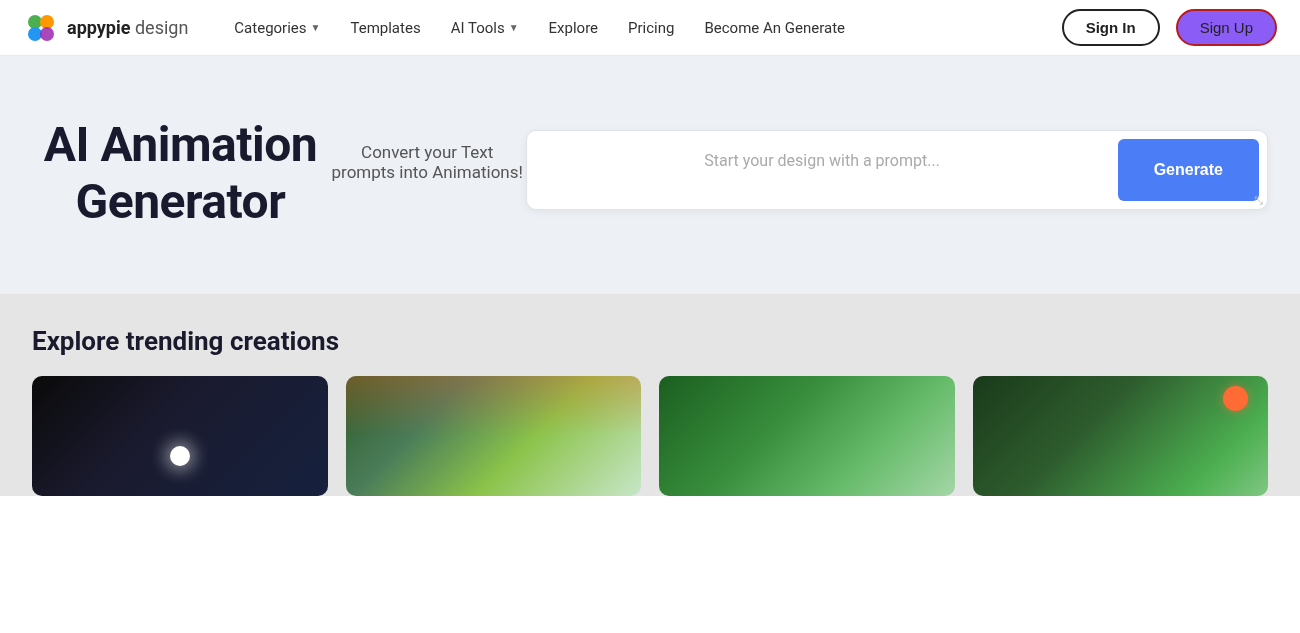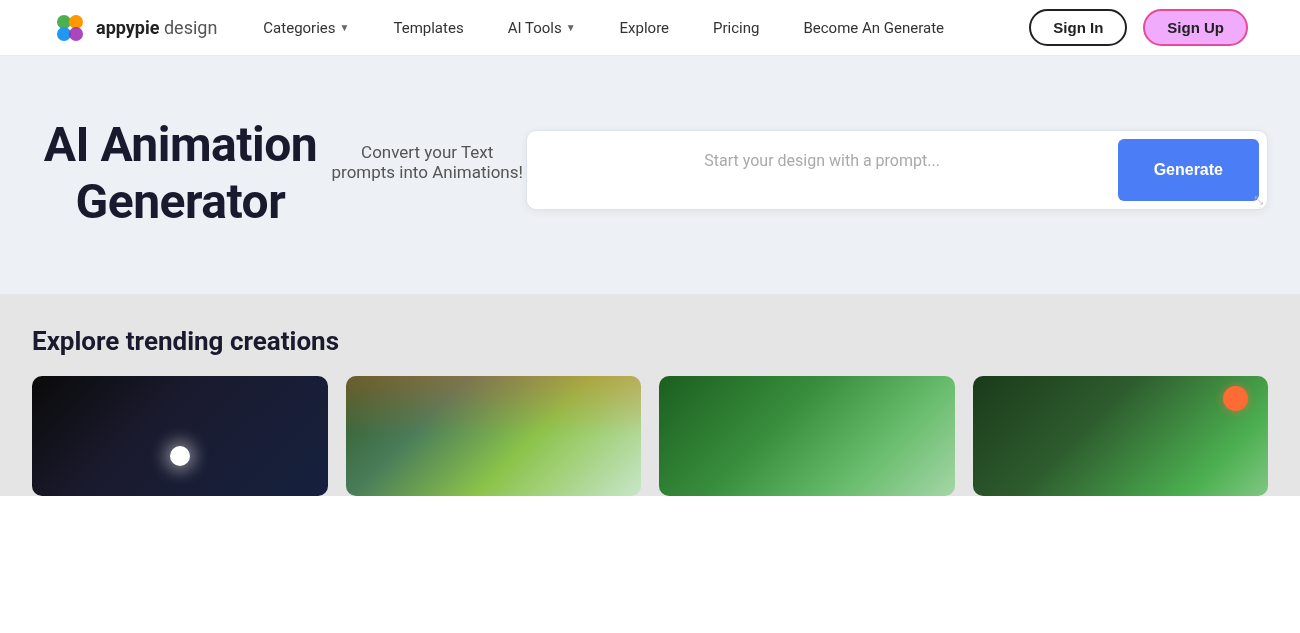--- a/index.html
+++ b/index.html
@@ -2,21 +2,21 @@
 <html><head>
   <meta charset="utf-8">
   <style>
     * { margin: 0; padding: 0; box-sizing: border-box; }
     body { font-family: -apple-system, BlinkMacSystemFont, 'Segoe UI', Roboto, sans-serif; background: #fff; width: 1300px; }
 
     
     .navbar {
       display: flex;
       align-items: center;
-      padding: 0 52px;
+      padding: 0 23px;
       height: 56px;
       background: #fff;
       border-bottom: 1px solid #e8eaed;
       gap: 8px;
     }
     .logo-area {
       display: flex;
       align-items: center;
       gap: 8px;
       margin-right: 24px;
@@ -28,21 +28,21 @@
     }
     .logo-text {
       font-size: 18px;
       font-weight: 600;
       color: #222;
     }
     .logo-text span { color: #555; font-weight: 400; }
     .nav-links {
       display: flex;
       align-items: center;
-      gap: 16px;
+      gap: 2px;
       flex: 1;
     }
     .nav-item {
       display: flex;
       align-items: center;
       gap: 4px;
       padding: 8px 14px;
       font-size: 15px;
       color: #333;
       cursor: pointer;
@@ -62,25 +62,25 @@
       border: 2px solid #222;
       background: #fff;
       border-radius: 24px;
       font-size: 15px;
       font-weight: 600;
       color: #222;
       cursor: pointer;
     }
     .btn-signup {
       padding: 8px 22px;
-      border: 2px solid #ec4899;
-      background: #f0abfc;
+      border: 2px solid #b91c1c;
+      background: #8b5cf6;
       border-radius: 24px;
       font-size: 15px;
-      font-weight: 700;
+      font-weight: 400;
       color: #222;
       cursor: pointer;
     }
 
     
     .hero {
       background: #edf1f5;
       padding: 60px 32px 50px;
       text-align: center;
       display: flex;

